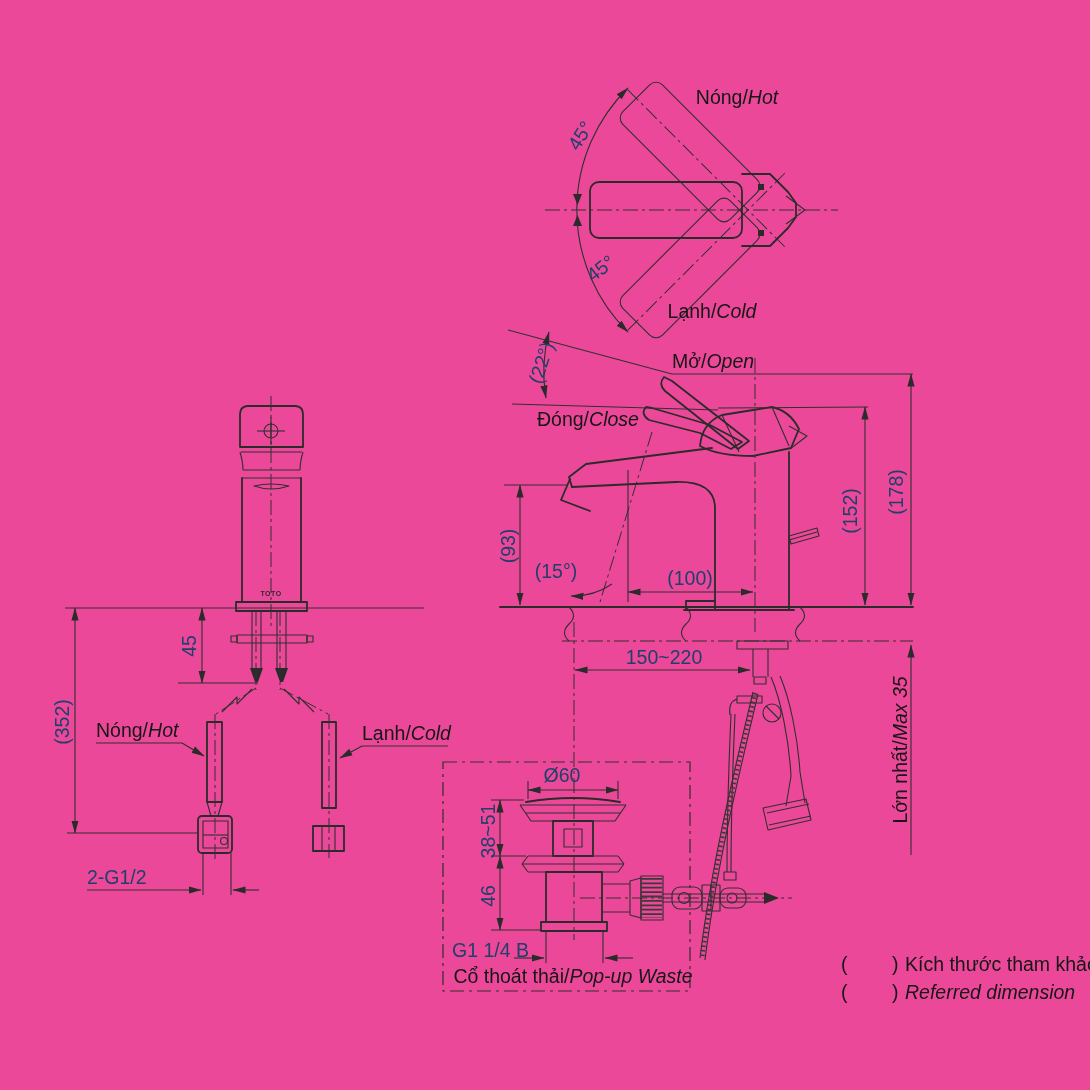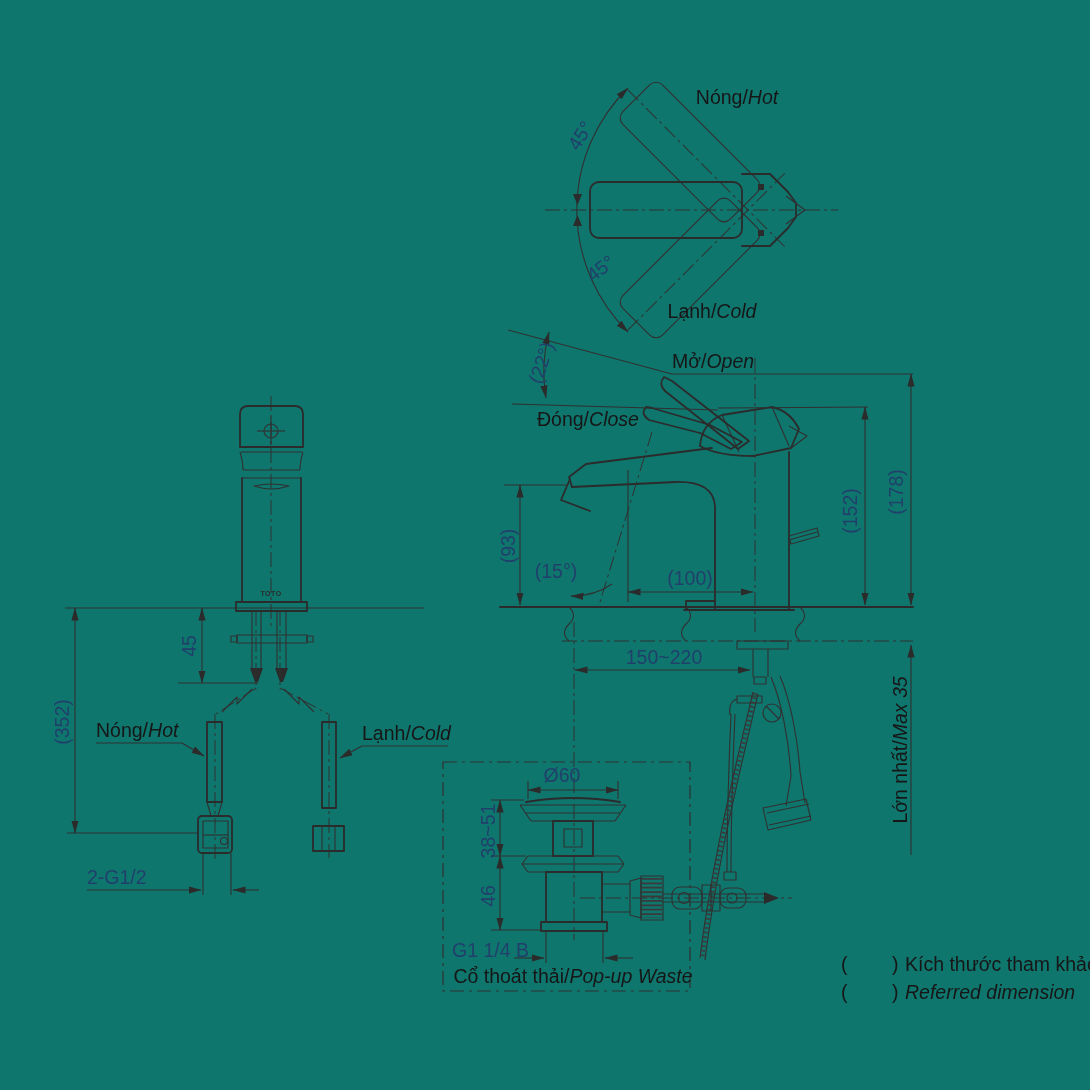--- a/index.html
+++ b/index.html
@@ -1,16 +1,16 @@
 <!DOCTYPE html>
 <html><head>
 <meta charset="utf-8">
 <style>
   html,body{margin:0;padding:0;background:#fff;}
-  #stage{position:relative;width:1090px;height:1090px;background:#0f766e;overflow:hidden;}
+  #stage{position:relative;width:1090px;height:1090px;background:#ec4899;overflow:hidden;}
   svg{position:absolute;left:0;top:0;}
   svg text{font-family:"Liberation Sans","DejaVu Sans",sans-serif;}
   .s2{stroke:#2b2b2b;stroke-width:1.8;fill:none;stroke-linejoin:round;stroke-linecap:round;}
   .s1{stroke:#303030;stroke-width:1.1;fill:none;stroke-linejoin:round;}
   .cl{stroke:#303030;stroke-width:1;fill:none;stroke-dasharray:15 4 3 4;}
   .chain{stroke:#303030;stroke-width:1.2;fill:none;stroke-dasharray:14 5 3 5;}
   .hatch{stroke:#3a3a3a;stroke-width:4.5;fill:none;stroke-dasharray:1.6 3;}
   .knurl{stroke:#3a3a3a;stroke-width:20;fill:none;stroke-dasharray:1.8 2.6;}
   .dim{fill:#20406b;font-size:19.5px;}
   .lbl{fill:#161616;font-size:19.5px;}

